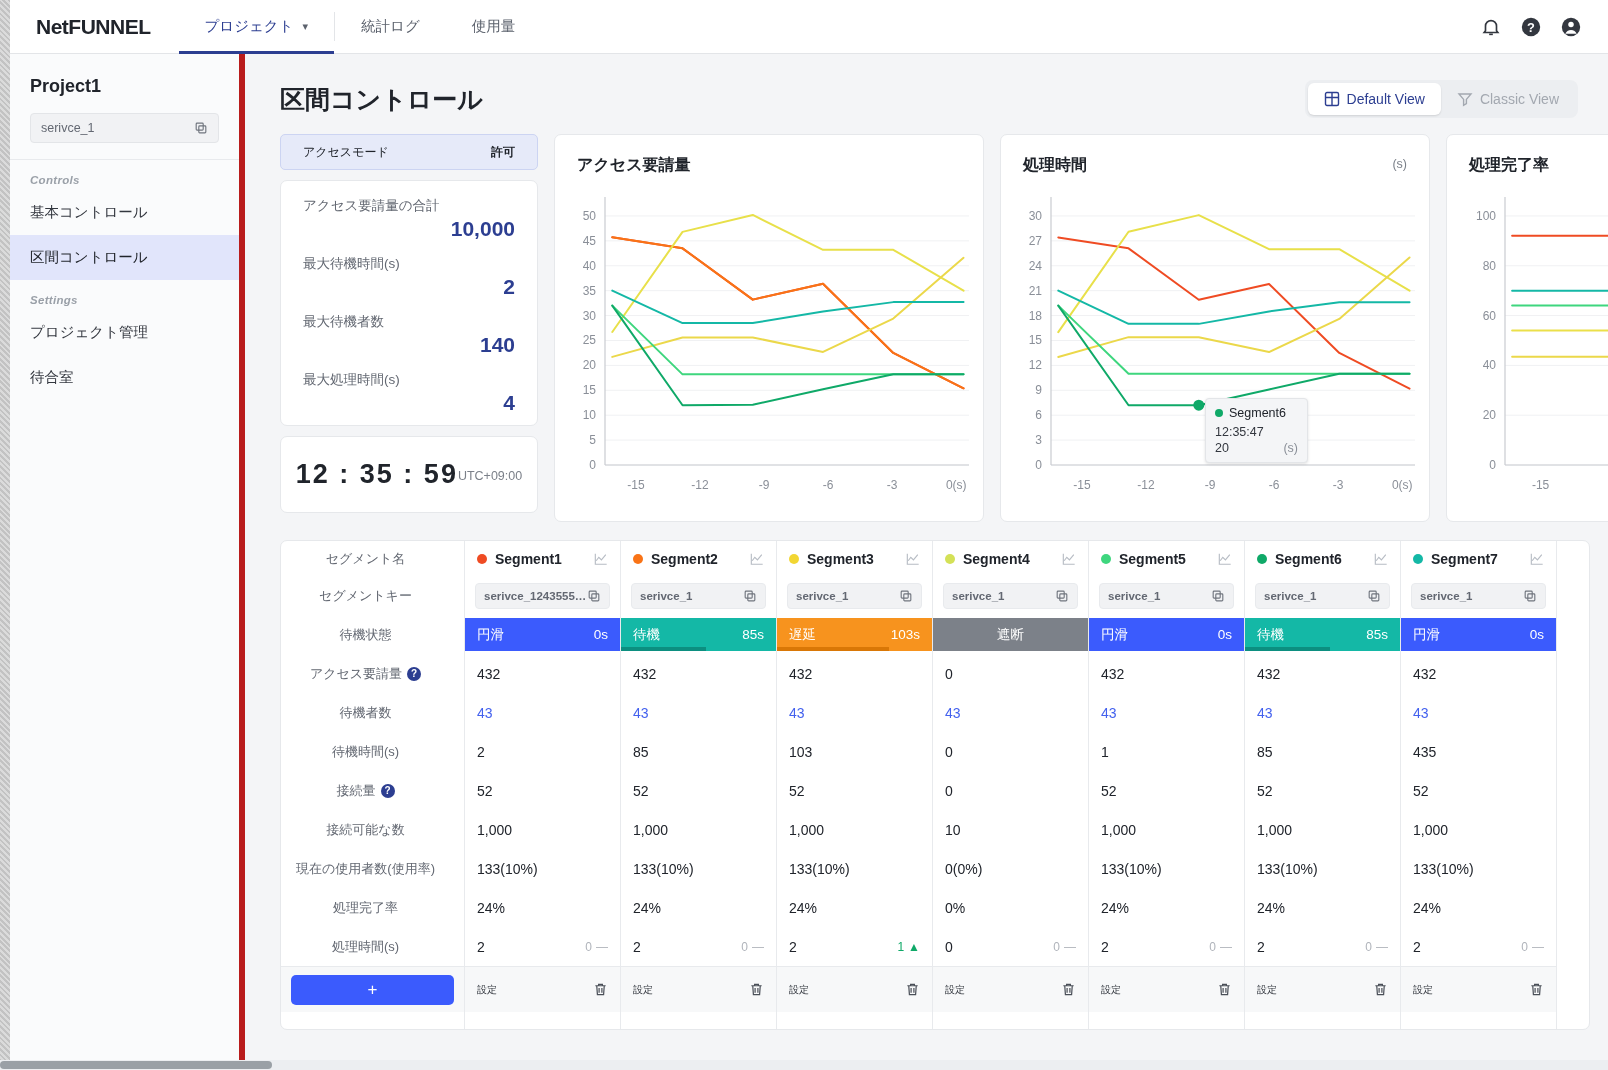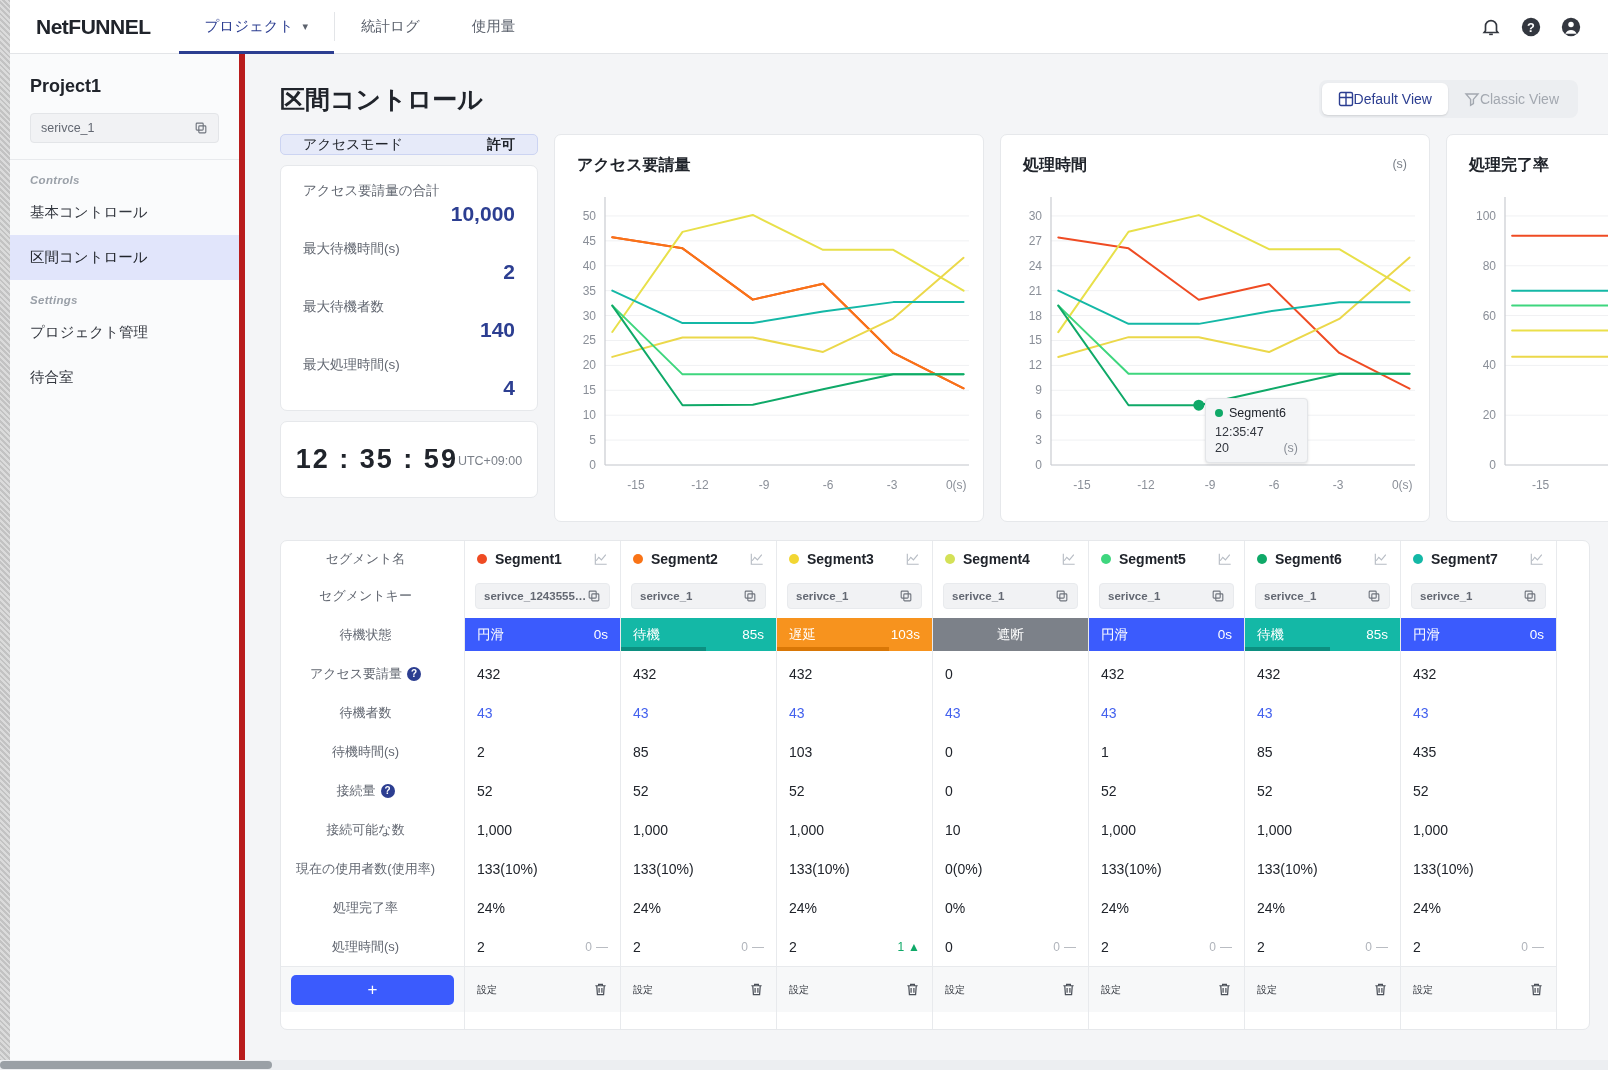--- a/index.html
+++ b/index.html
@@ -75,34 +75,34 @@
   .side-item.active { background: #e1e5fb; color: #20242b; }
 
   
   .main { position: absolute; left: 245px; top: 54px; right: 0; bottom: 10px; padding: 0; overflow: hidden; }
   .page-head { display: flex; align-items: center; padding: 26px 30px 16px 35px; }
   .page-title { font-size: 25px; font-weight: bold; color: #20242b; }
   .viewtoggle {
     margin-left: auto; display: flex; background: #eceef1; border-radius: 8px; padding: 3px;
   }
   .vbtn {
-    display: flex; align-items: center; padding: 8px 16px;
+    display: flex; align-items: center; gap: 7px; padding: 8px 16px;
     font-size: 14px; border-radius: 6px; color: #a3a8b0; cursor: pointer; font-weight: 500;
   }
   .vbtn.active { background: #fff; color: #2c3e91; box-shadow: 0 1px 2px rgba(0,0,0,.12); }
   .vbtn svg { width: 16px; height: 16px; }
 
   
   .cards-row { display: flex; gap: 16px; padding: 0 0 0 35px; }
   .card { background: #fff; border: 1px solid #e6e8eb; border-radius: 7px; }
 
   .accessmode-col { width: 258px; flex: 0 0 258px; }
   .am-head {
-    height: 21px; background: #e6eaf9; border: 1px solid #ccd4f2; border-radius: 5px;
-    display: flex; align-items: center; padding: 0 22px; font-size: 14px; color: #20242b; font-weight: 500;
+    height: 36px; background: #e6eaf9; border: 1px solid #ccd4f2; border-radius: 5px;
+    display: flex; align-items: center; padding: 0 22px; font-size: 12px; color: #20242b; font-weight: 500;
   }
   .am-head .val { margin-left: auto; font-weight: bold; }
   .am-box { margin-top: 10px; padding: 16px 22px 18px 22px; height: 246px; }
   .am-label { font-size: 13.5px; color: #636872; margin-bottom: 2px; }
   .am-val { font-size: 21px; font-weight: bold; color: #2c3e91; text-align: right; margin-bottom: 14px; }
   .clock-box { margin-top: 10px; height: 77px; display: flex; flex-direction: row; align-items: center; justify-content: center; }
   .clock-time { font-size: 27px; font-weight: bold; color: #20242b; letter-spacing: 2px; }
   .clock-tz { font-size: 12.5px; color: #7b8089; margin-top: 2px; }
 
   .chartcard { flex: 0 0 430px; height: 388px; padding: 20px 22px 14px 22px; position: relative; }

